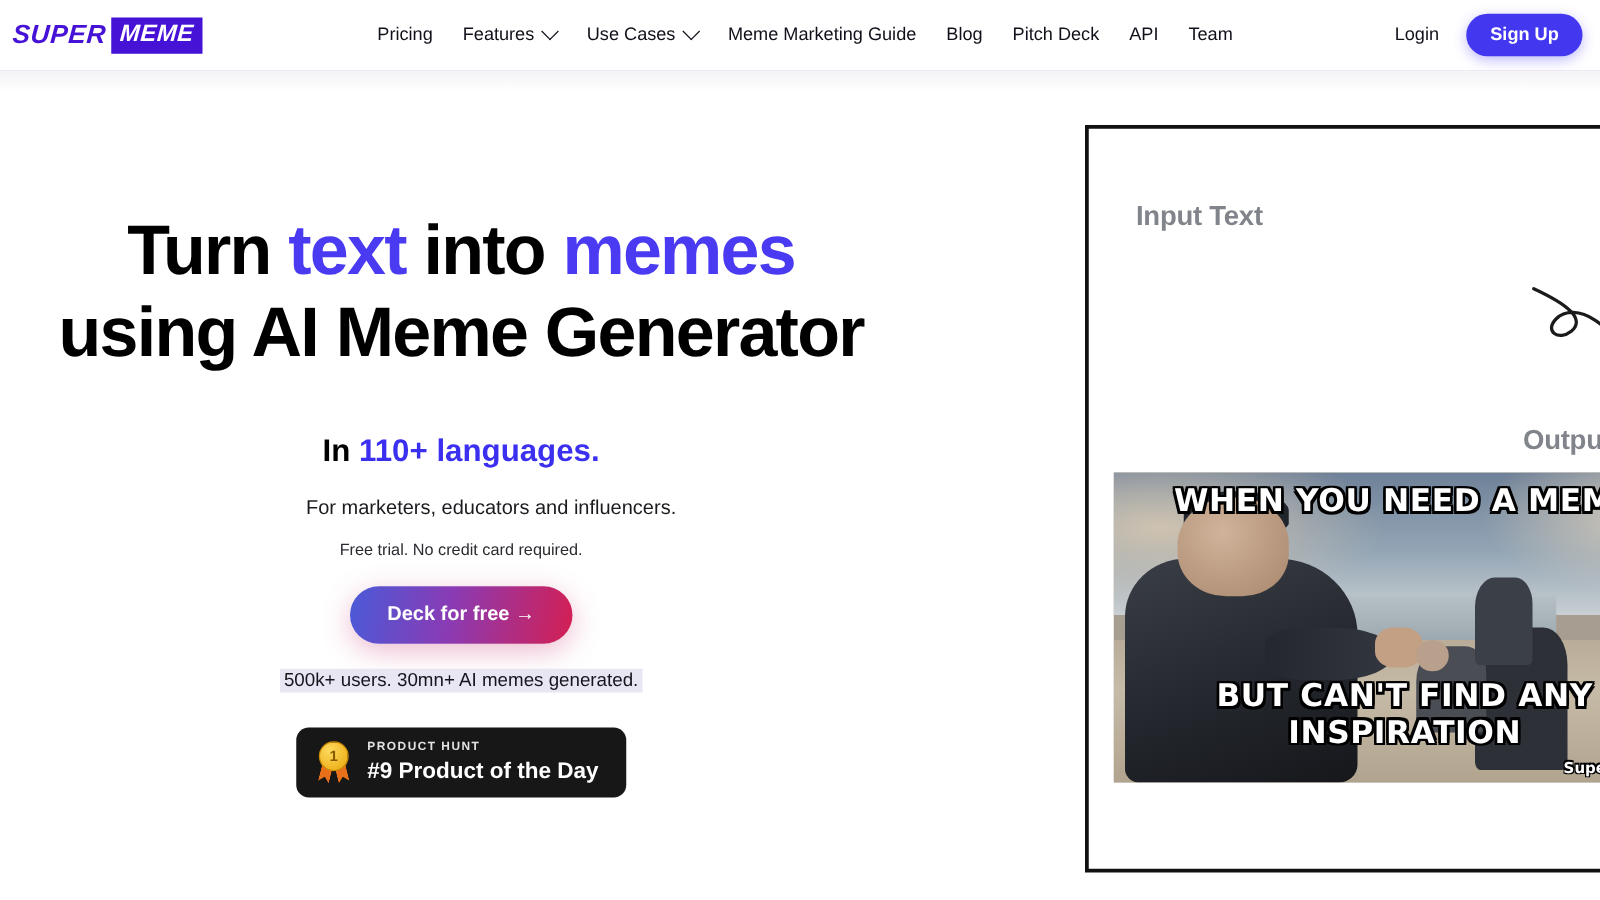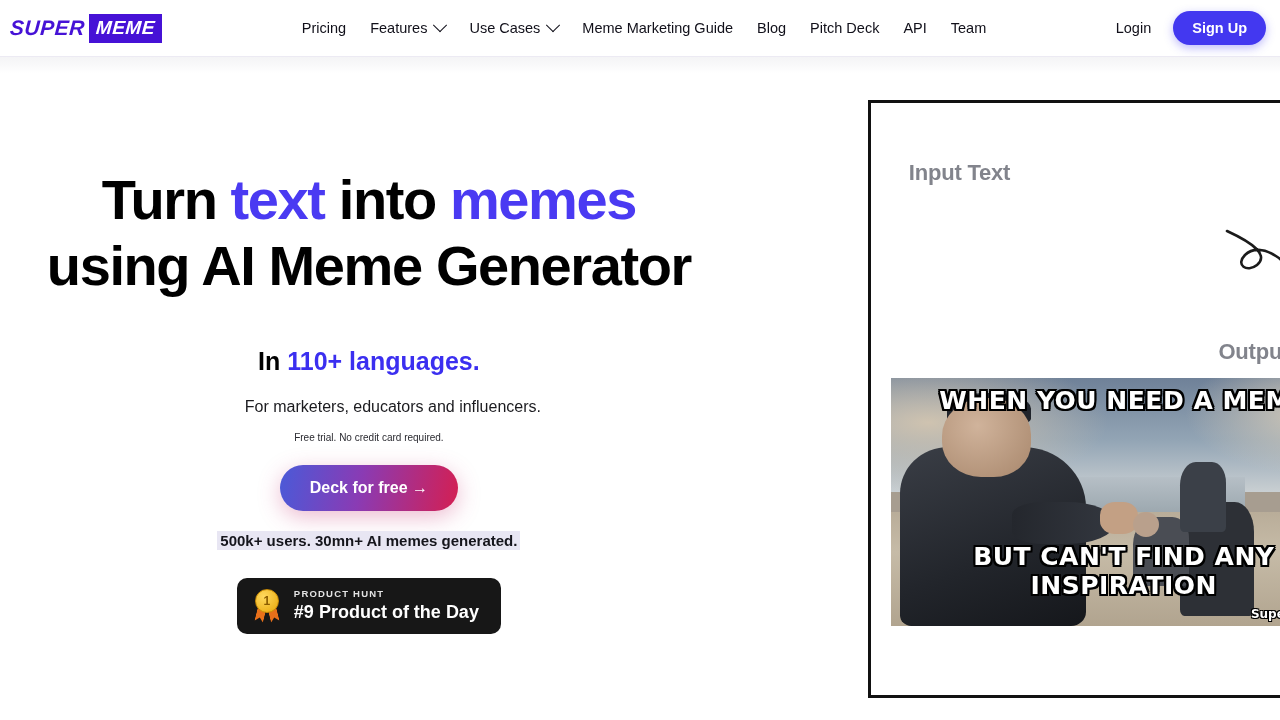--- a/index.html
+++ b/index.html
@@ -75,37 +75,37 @@
     font-size: 56px; font-weight: bold; color: #000000;
     line-height: 1.18; letter-spacing: -1.4px;
     padding: 0 20px;
   }
   .hl-accent { color: #4a3af2; }
   .sub-lang {
     margin-top: 48px; font-size: 25px; font-weight: bold; color: #000000;
   }
   .sub-lang .accent { color: #3b2ff0; }
   .sub-audience { margin-top: 22px; font-size: 16px; color: #1b1b1f; margin-left: 48px; }
-  .sub-trial { margin-top: 16px; font-size: 10px; color: #2a2a30; }
+  .sub-trial { margin-top: 16px; font-size: 13px; color: #2a2a30; }
 
   .cta-wrap { margin-top: 22px; display: flex; justify-content: center; }
   .cta-btn {
     background: linear-gradient(100deg, #4a5ad8 0%, #8a3bb4 45%, #d41f52 100%);
     color: #ffffff; font-size: 16px; font-weight: bold;
     border: none; border-radius: 26px;
     padding: 14px 30px; cursor: pointer;
     box-shadow: 0 6px 22px rgba(200,60,120,0.35);
   }
 
   .stats {
     margin-top: 20px; display: flex; justify-content: center;
   }
   .stats-text {
     font-size: 15px; color: #15151c;
-    background: #e8e6f3; padding: 1px 3px; font-weight: bold;
+    background: #e8e6f3; padding: 1px 3px;
   }
 
   .ph-wrap { margin-top: 28px; display: flex; justify-content: center; }
   .ph-badge {
     background: #171717; border-radius: 10px;
     padding: 10px 22px 11px 16px;
     display: flex; align-items: center; gap: 13px;
   }
   .medal { position: relative; width: 28px; height: 34px; flex: none; }
   .medal-circle {

